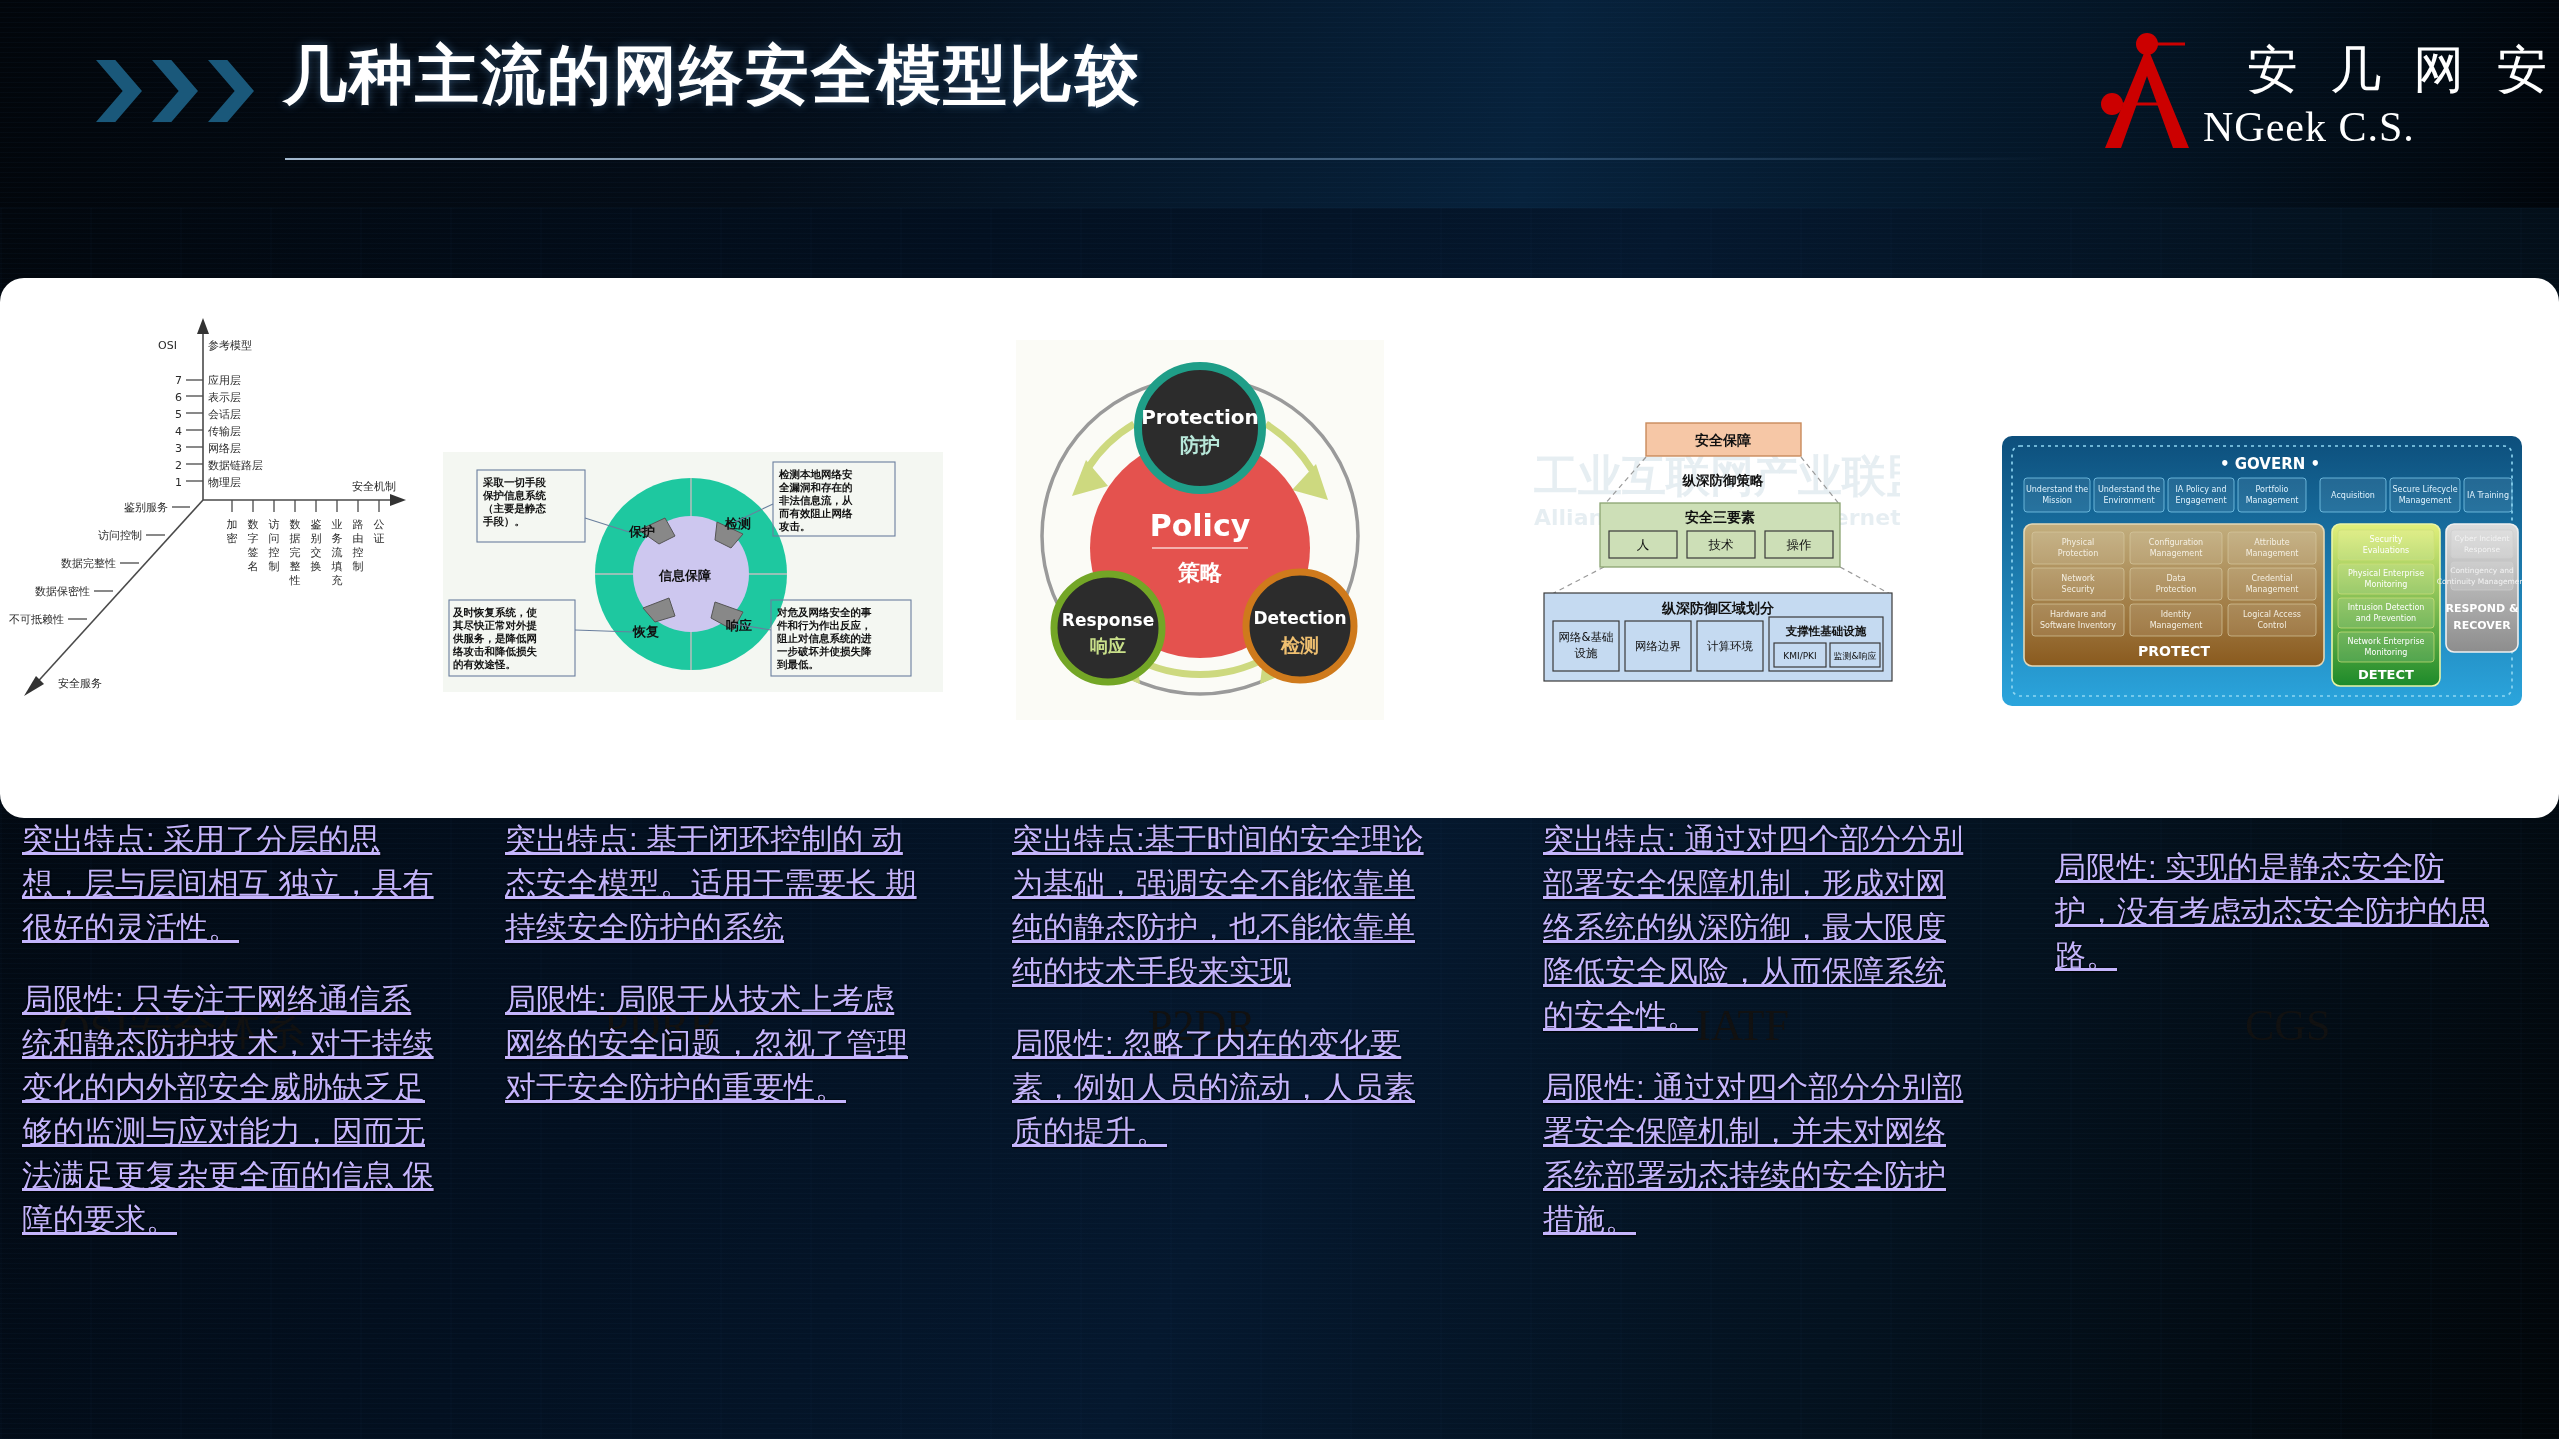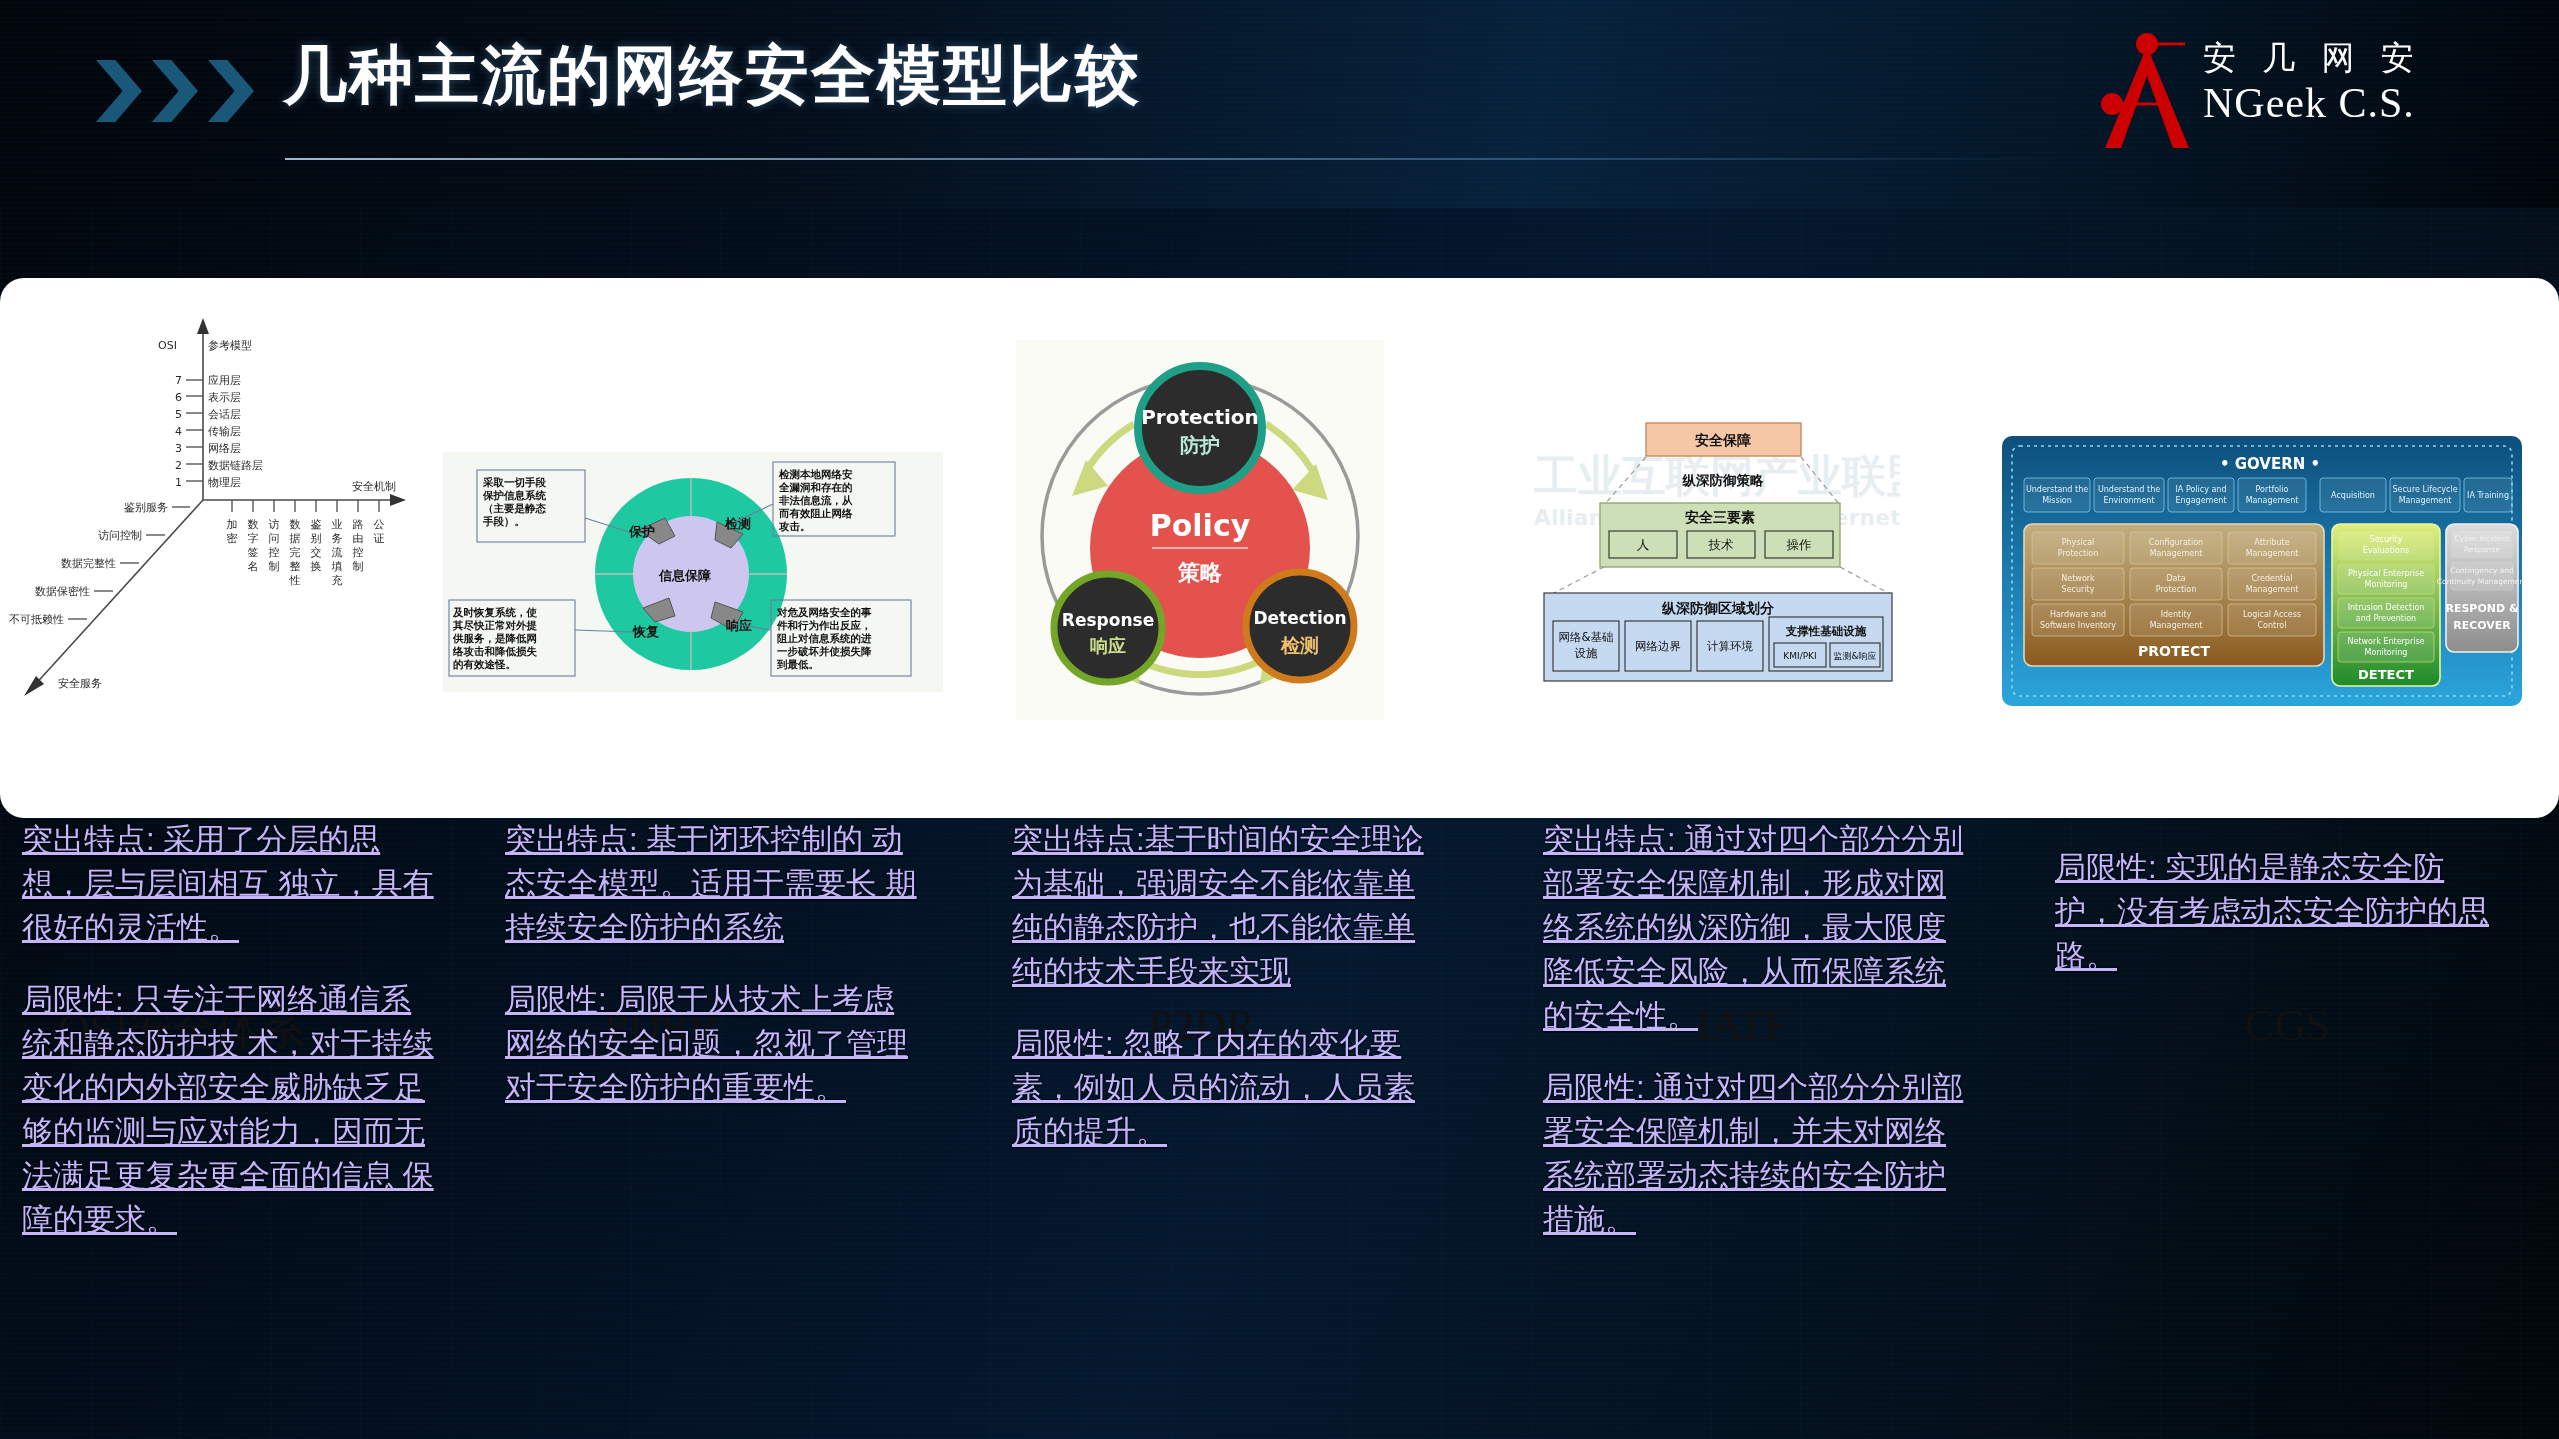--- a/index.html
+++ b/index.html
@@ -45,21 +45,21 @@
   }
   .hdr-rule {
     position:absolute; left:285px; top:158px; width:1780px; height:2px;
     background:linear-gradient(90deg, rgba(190,215,240,.85), rgba(120,165,210,.35) 70%, rgba(70,110,160,0));
   }
 
   
   #logo { position:absolute; right:74px; top:28px; width:400px; height:120px; }
   .logo-a { position:absolute; left:0; top:4px; width:126px; height:118px; }
   .logo-text { position:absolute; left:118px; top:8px; color:#fff; }
-  .logo-cn { font-size:33px; letter-spacing:9px; font-family:Liberation Serif, serif; font-weight:500; white-space:nowrap; }
+  .logo-cn { font-size:51px; letter-spacing:9px; font-family:Liberation Sans, sans-serif; font-weight:500; white-space:nowrap;margin-left:44px; }
   .logo-en { font-size:42px; font-family:"Liberation Serif", serif; letter-spacing:1px; margin-top:-2px; white-space:nowrap; }
 
   
   #white-panel {
     position:absolute; left:0; top:278px; width:2559px; height:540px;
     background:#ffffff;
     border-radius:24px;
   }
   .model-label {
     position:absolute; font-size:44px; color:#111; font-family:Liberation Serif, serif;

